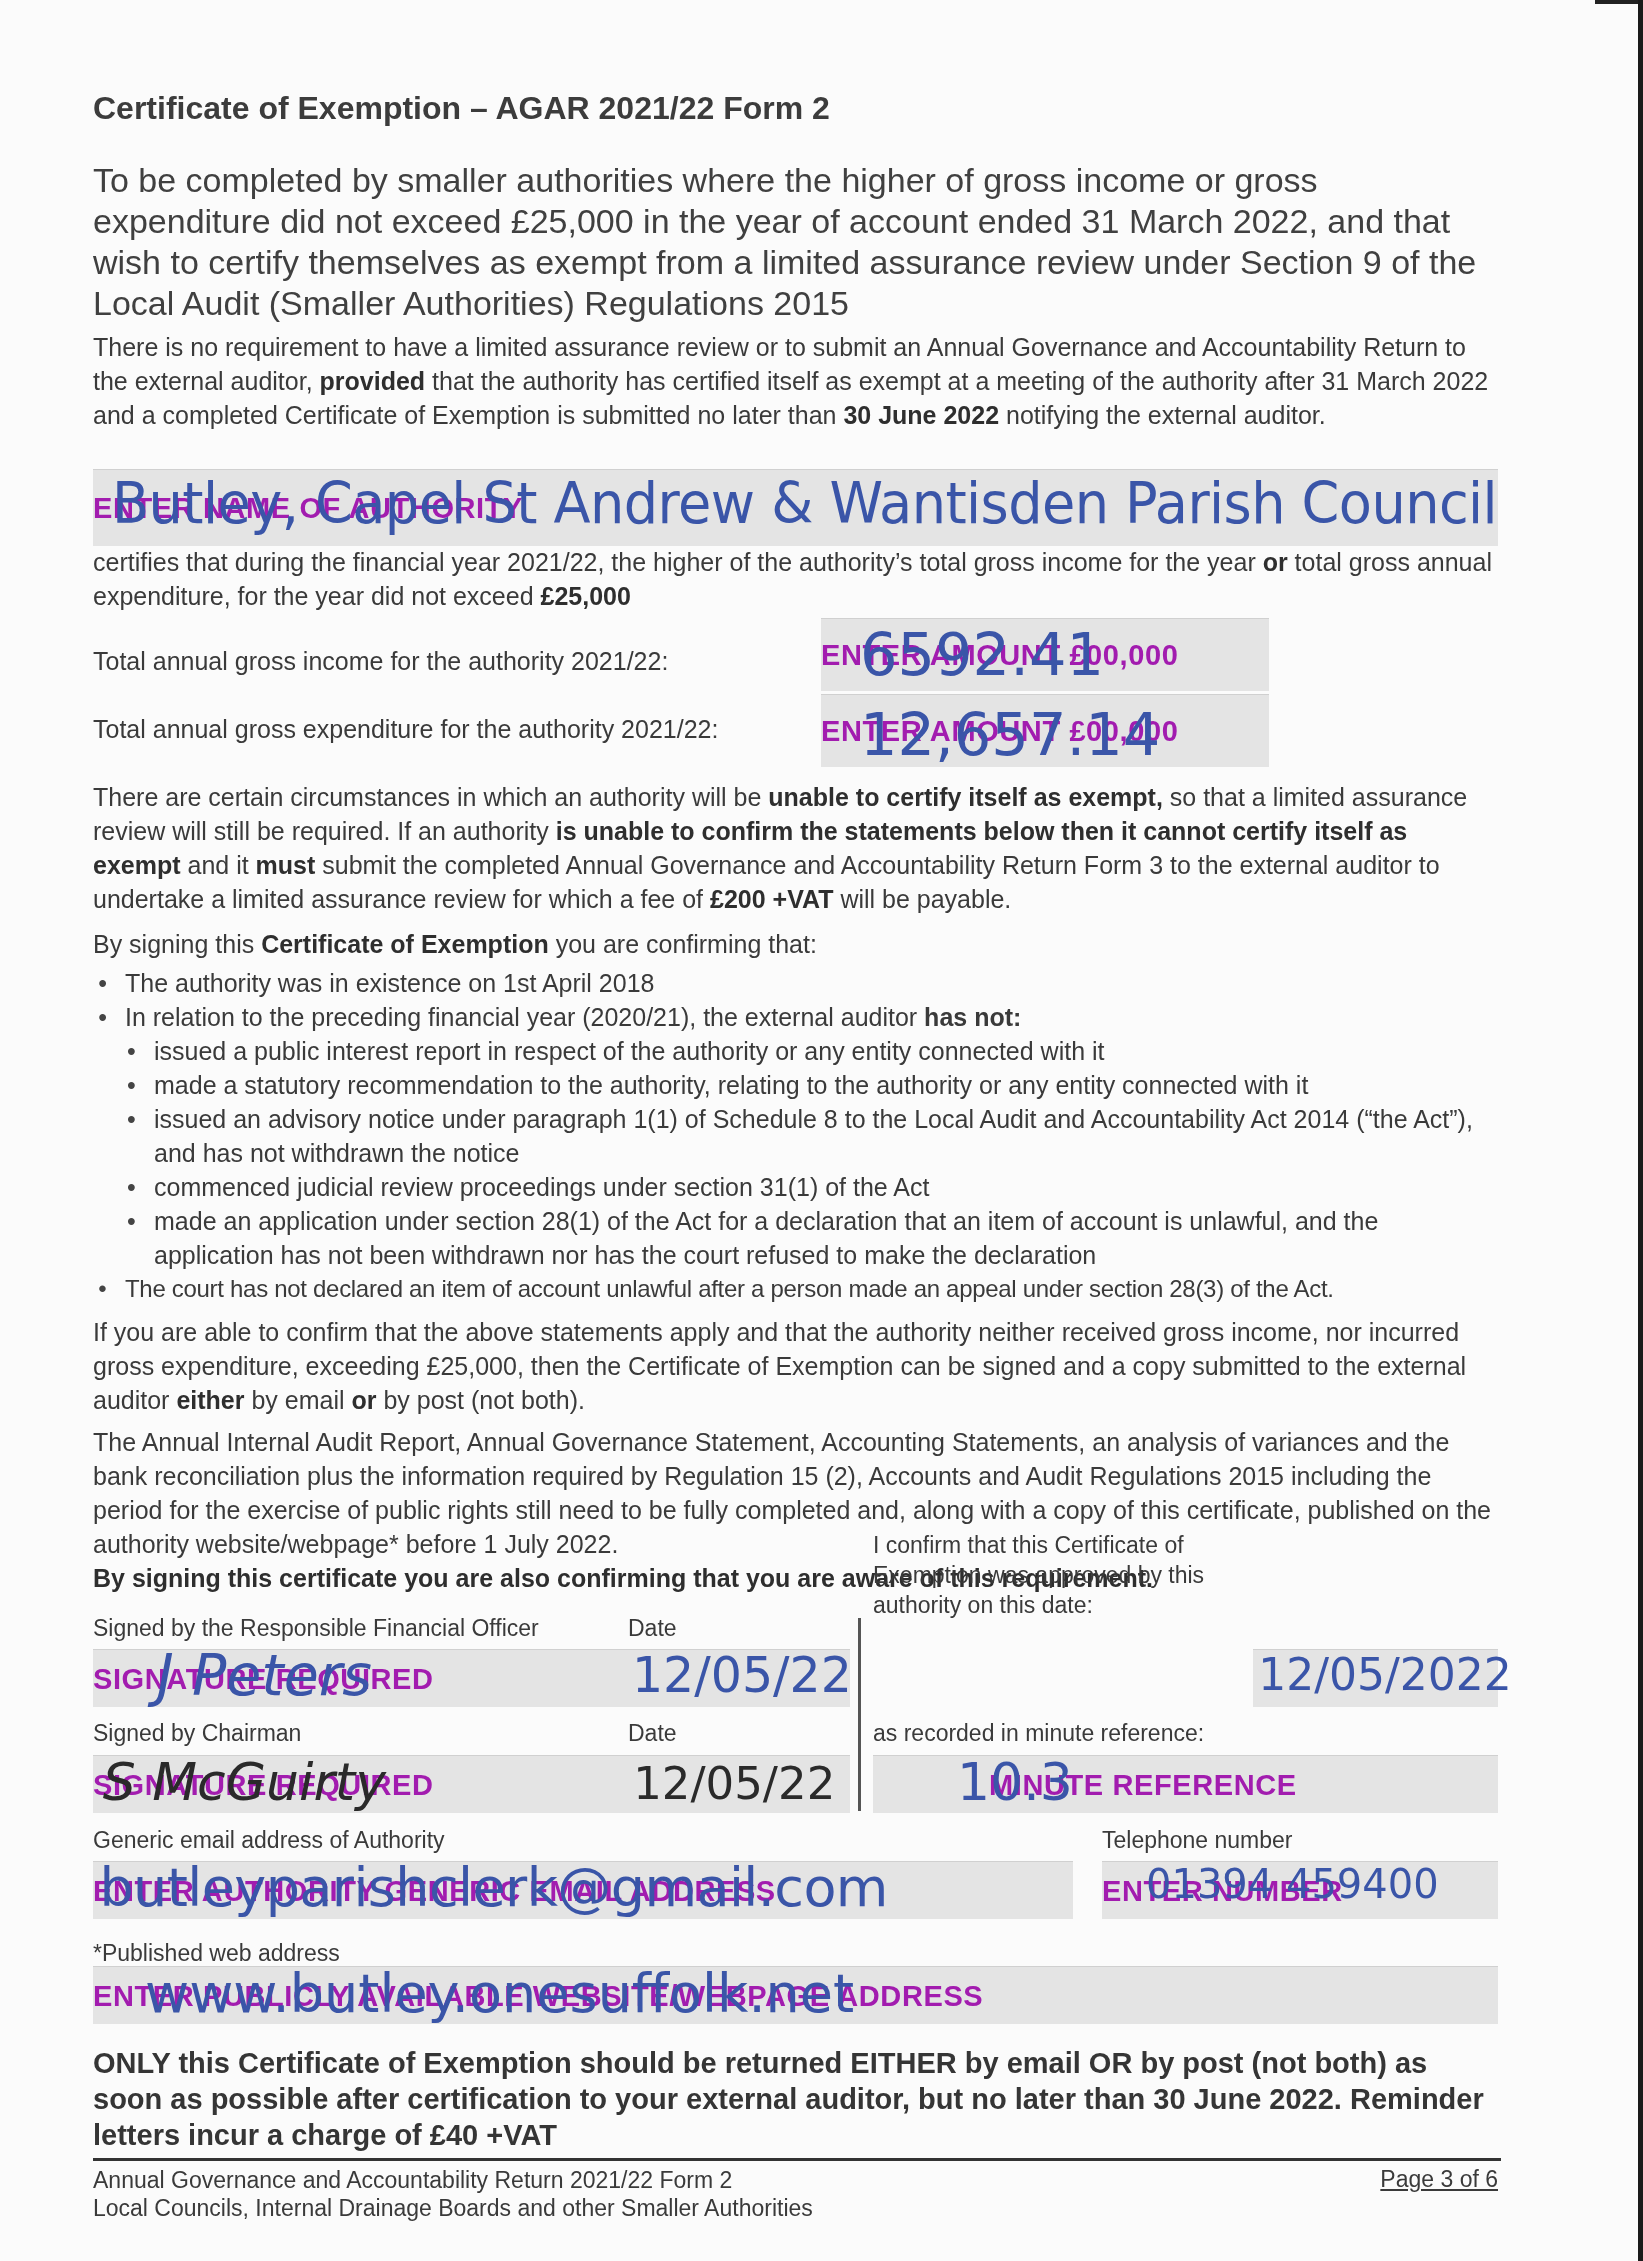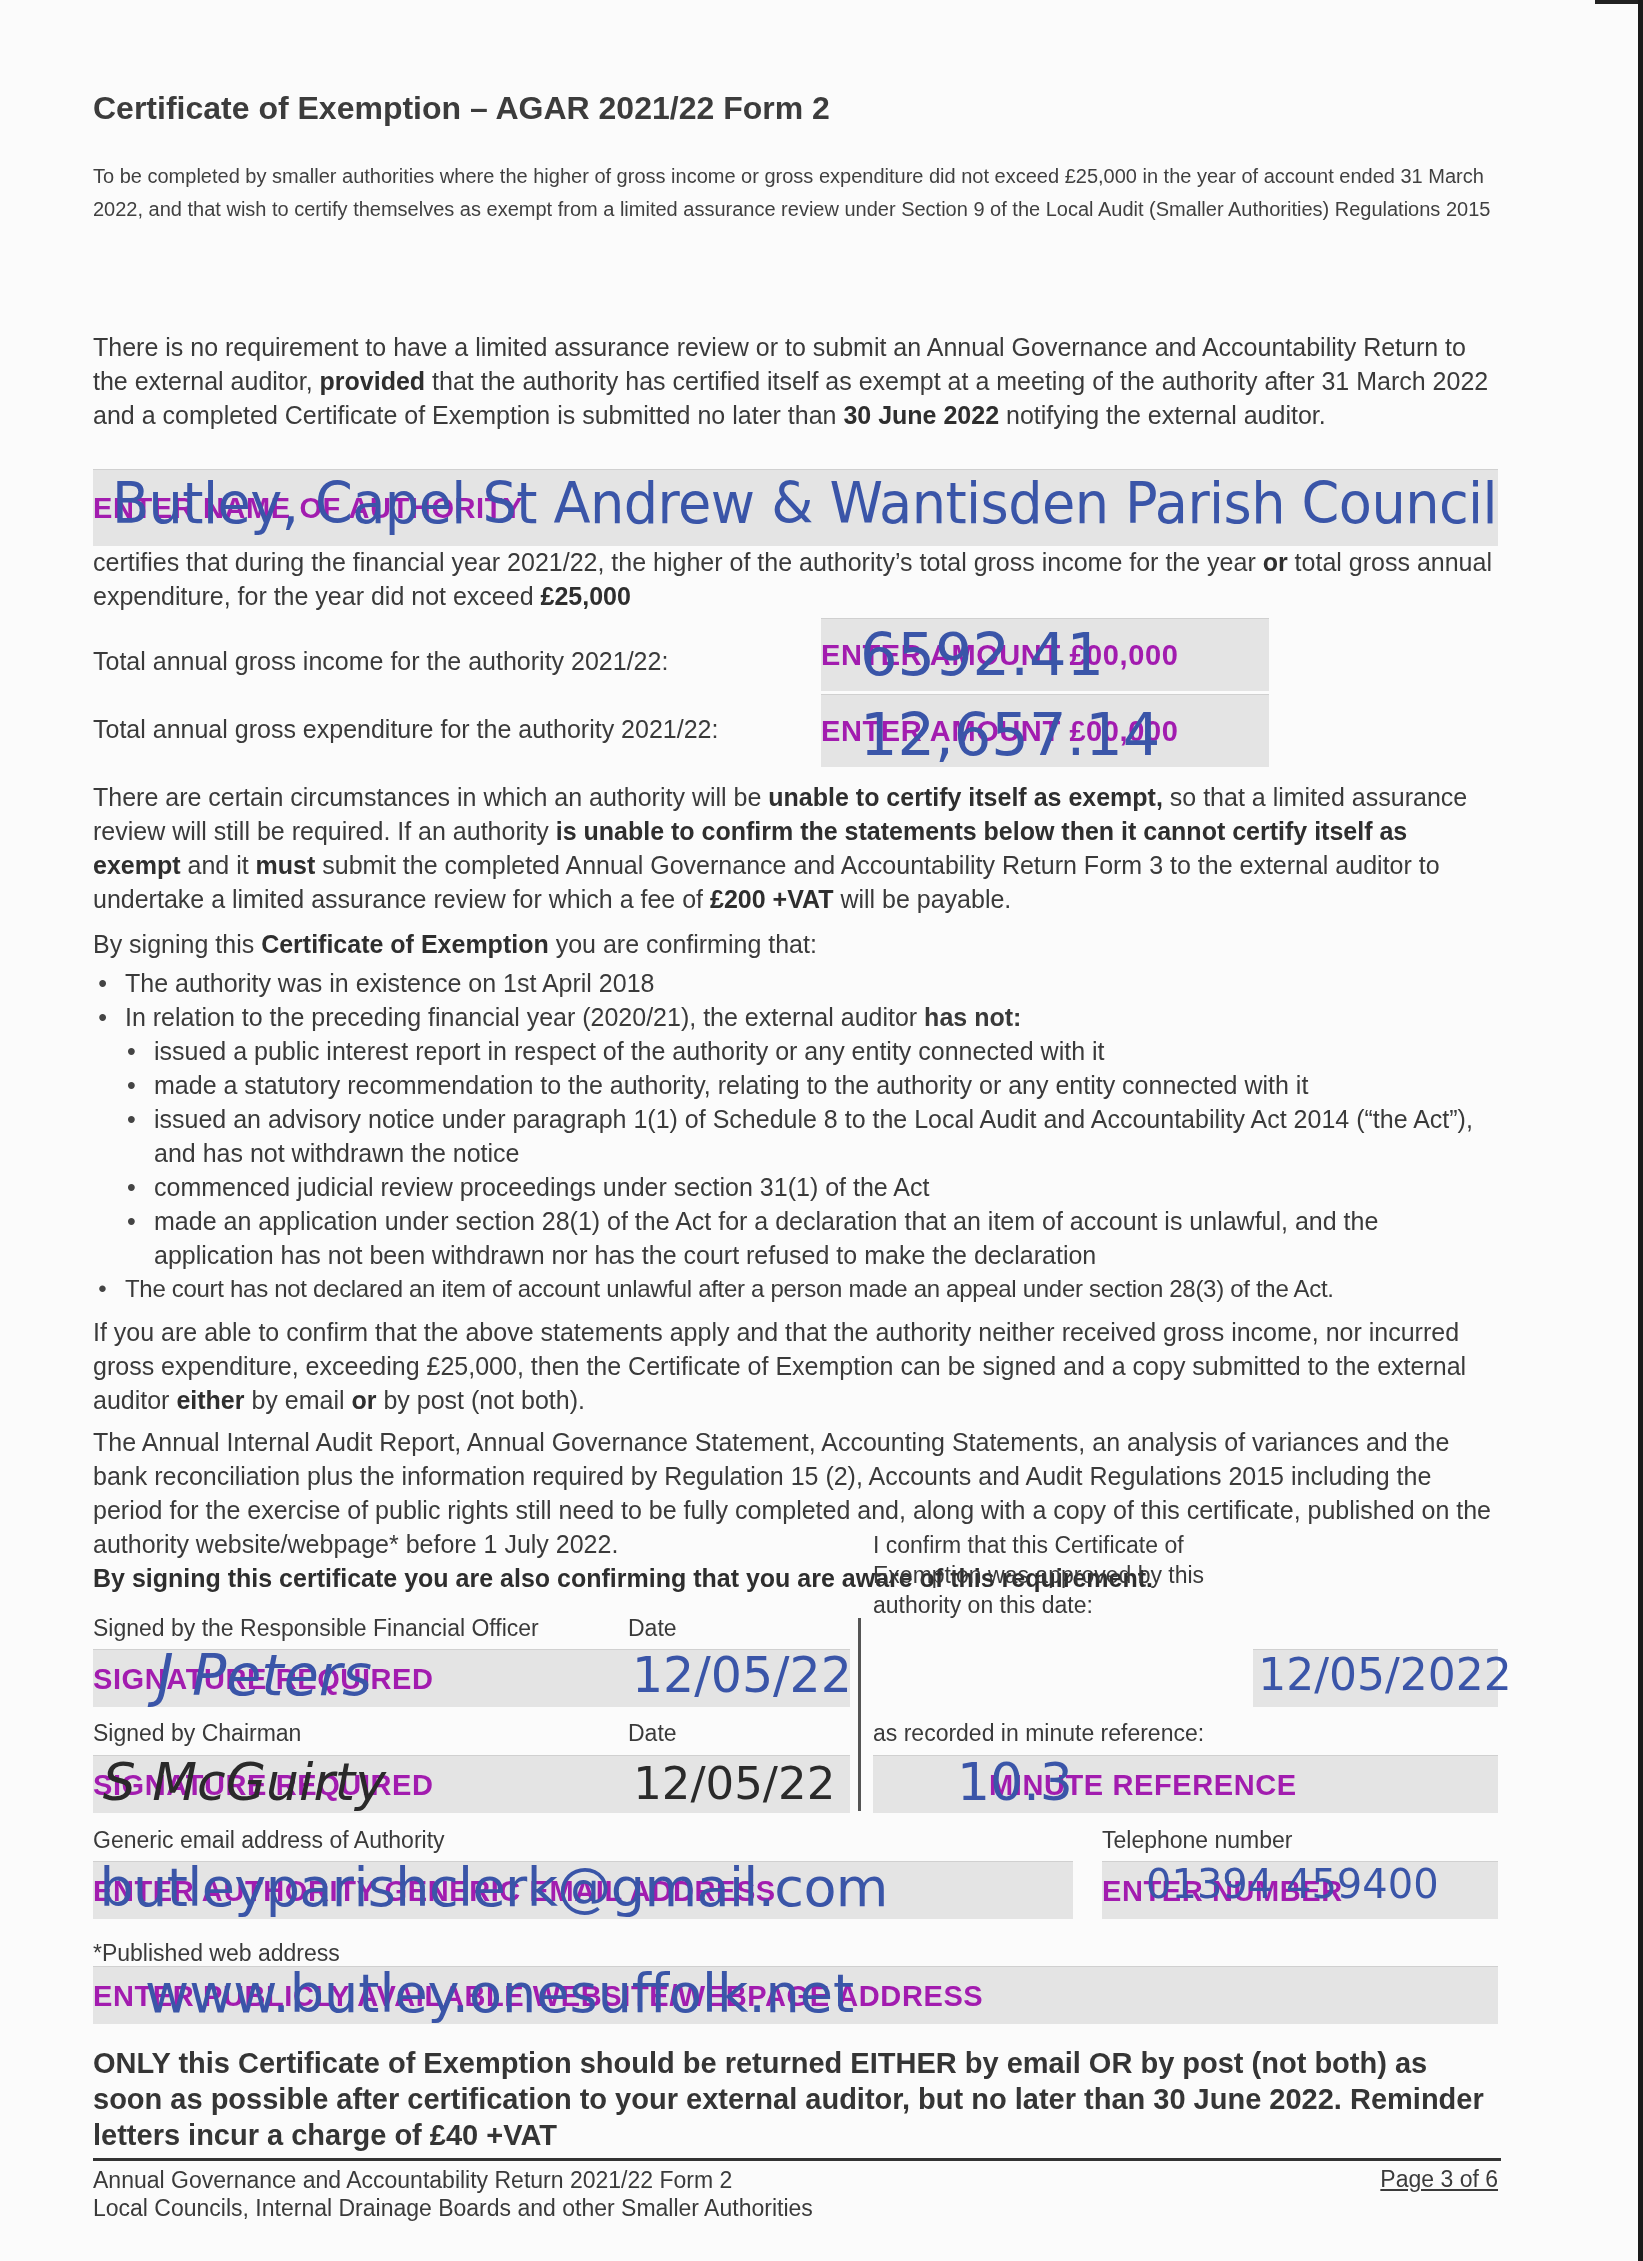--- a/index.html
+++ b/index.html
@@ -7,21 +7,21 @@
     width: 1644px; height: 2261px; position: relative; overflow: hidden;
     background: #fbfbfb;
     font-family: "Liberation Sans", sans-serif;
     color: #3a3a3a;
   }
   .scan-edge-right { position: absolute; top: 0; right: 0; width: 6.4px; height: 2261px; background: #1a1a1a; }
   .scan-edge-top { position: absolute; top: 0; left: 1595px; width: 48px; height: 3.9px; background: #222; }
   .page { position: absolute; left: 93px; top: 0; width: 1405px; }
 
   .title { position: absolute; left: 0; top: 90px; font-size: 32px; font-weight: bold; color: #3c3c3c; white-space: nowrap; }
-  .lead { position: absolute; left: 0; top: 160px; width: 1405px; font-size: 20px; line-height: 33px; color: #404040; }
+  .lead { position: absolute; left: 0; top: 160px; width: 1405px; font-size: 34px; line-height: 41px; color: #404040; }
   .para { position: absolute; left: 0; width: 1405px; font-size: 25px; line-height: 34px; color: #3a3a3a; }
   .para b { color: #2e2e2e; margin-top: 45px; }
 
   .field {
     position: absolute; background: #e4e4e4;
     border-top: 1.3px solid #d0d0d0;
   }
   .ph {
     position: absolute; left: 0; right: 0; top: 50%; transform: translateY(-50%);
     color: #a21caf; font-weight: bold; font-size: 29px; letter-spacing: 0.6px; white-space: nowrap;

